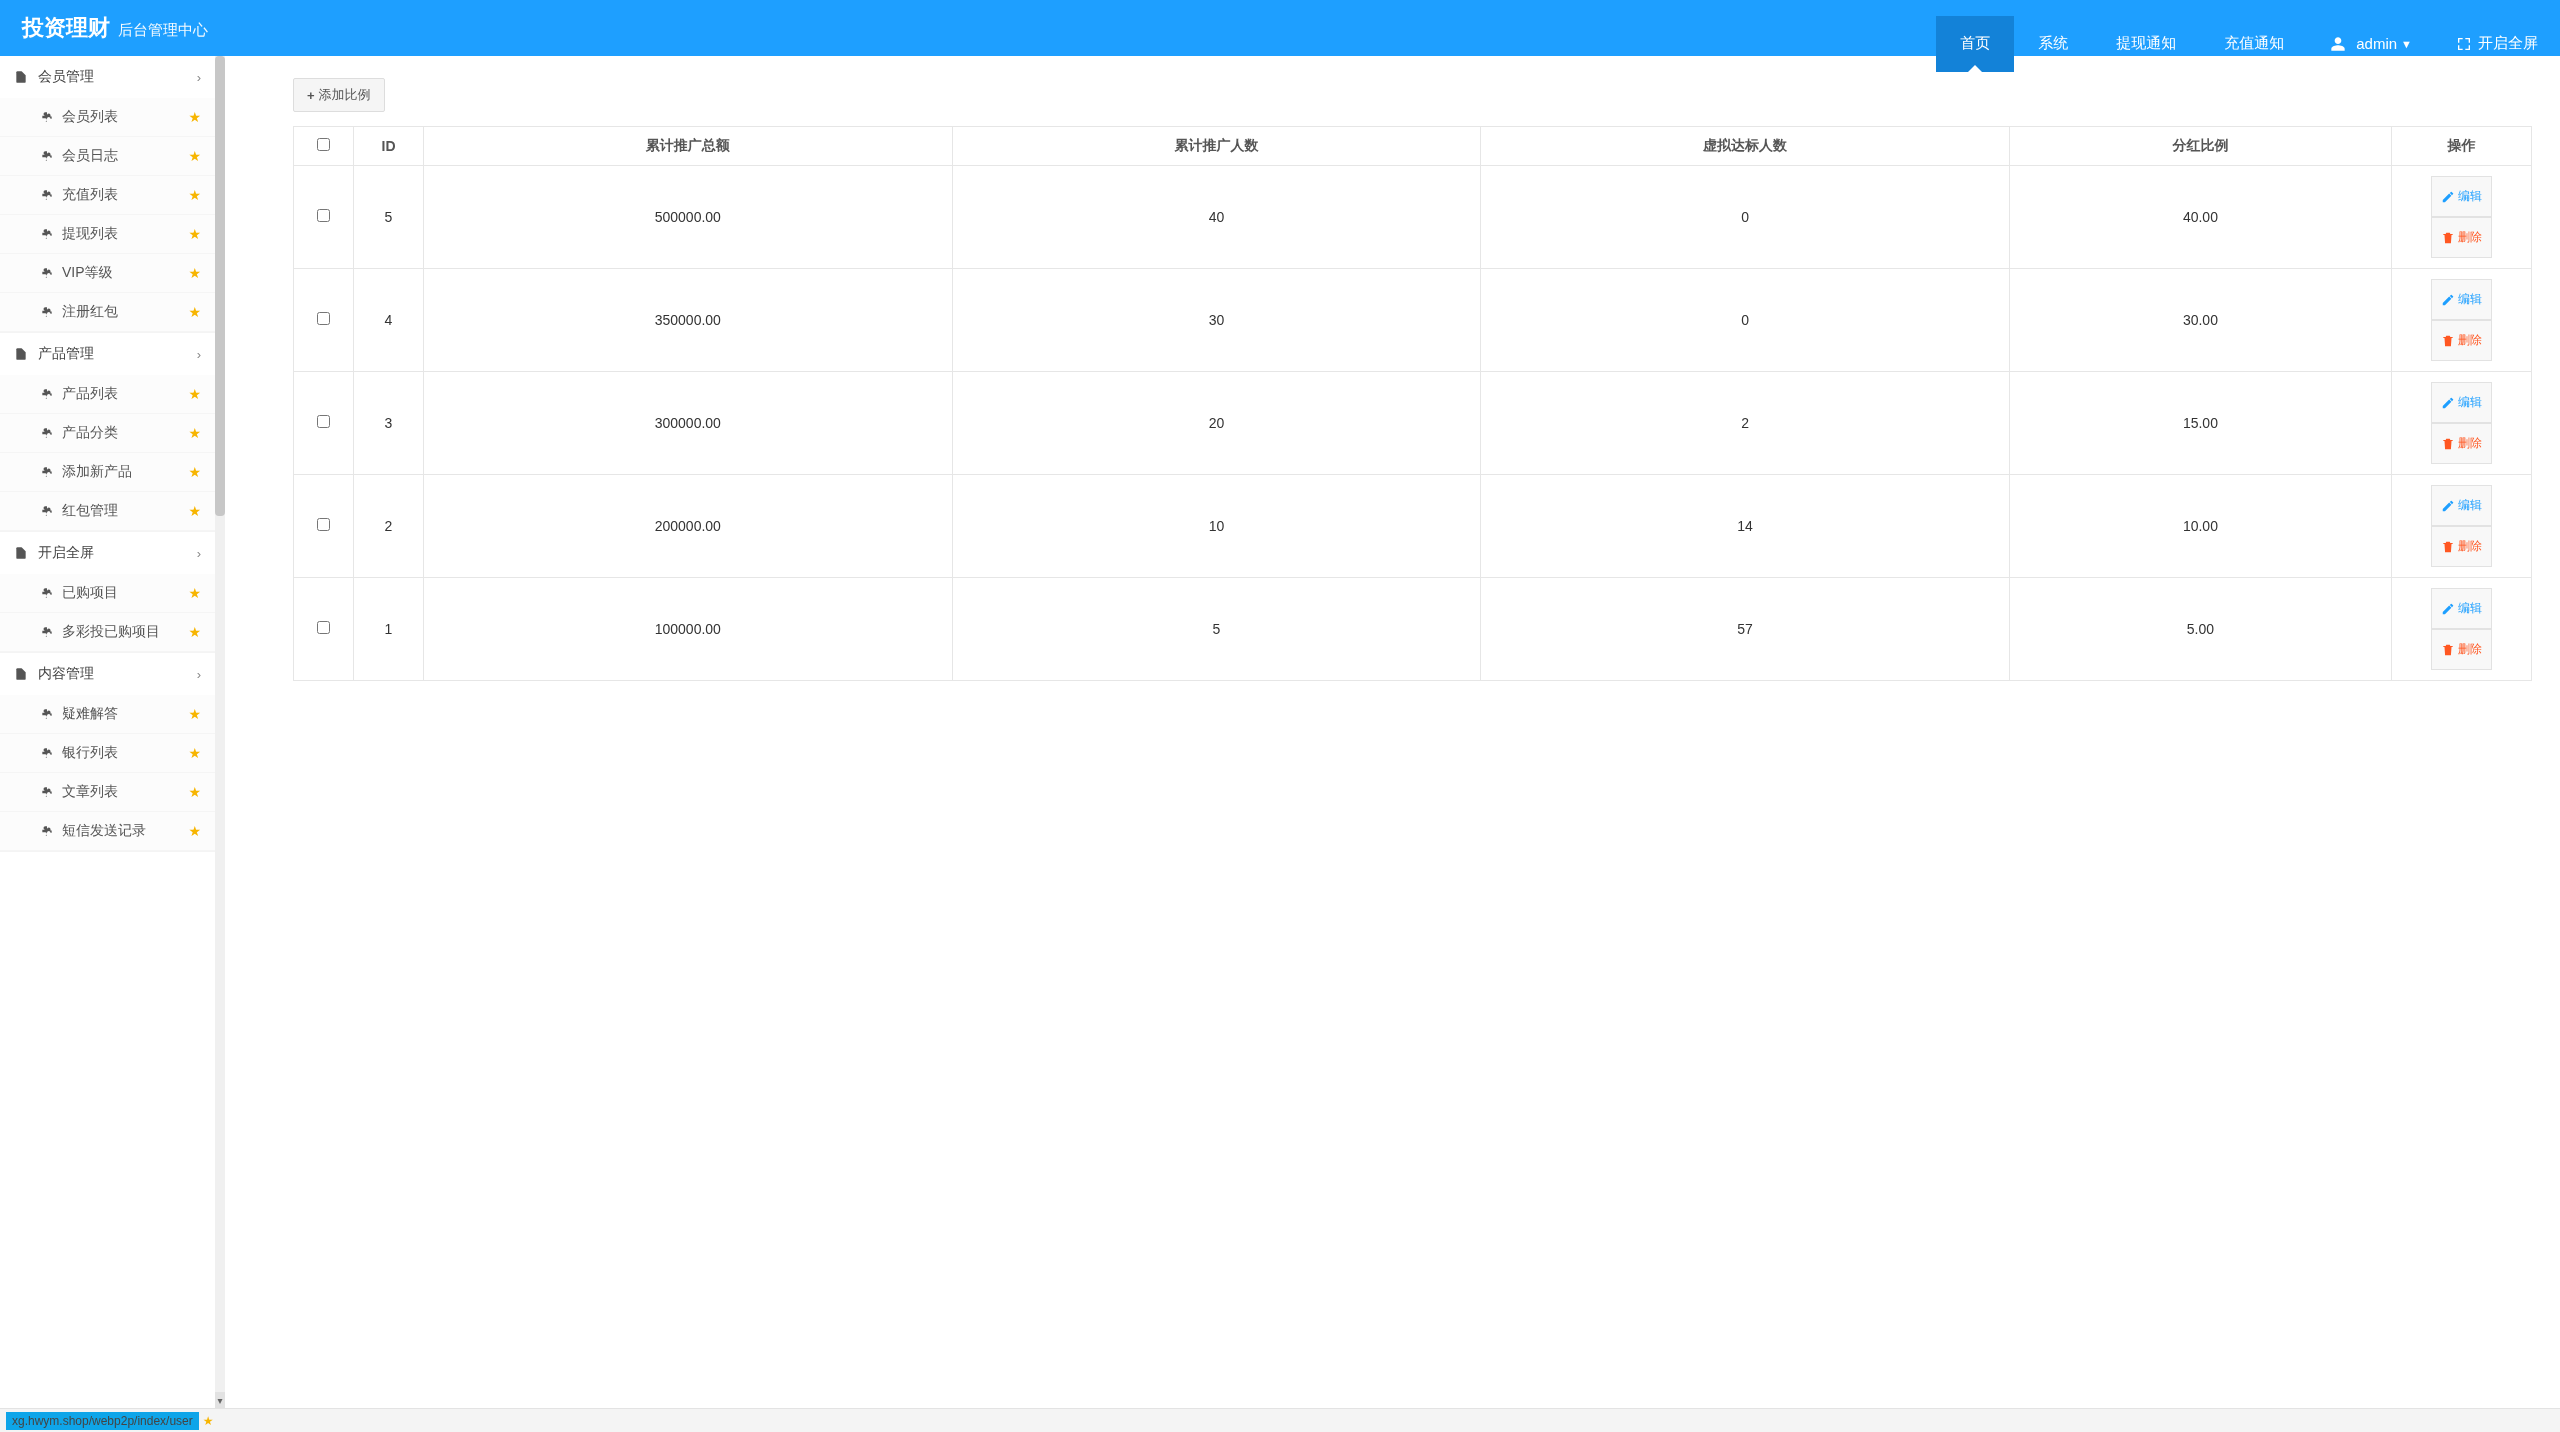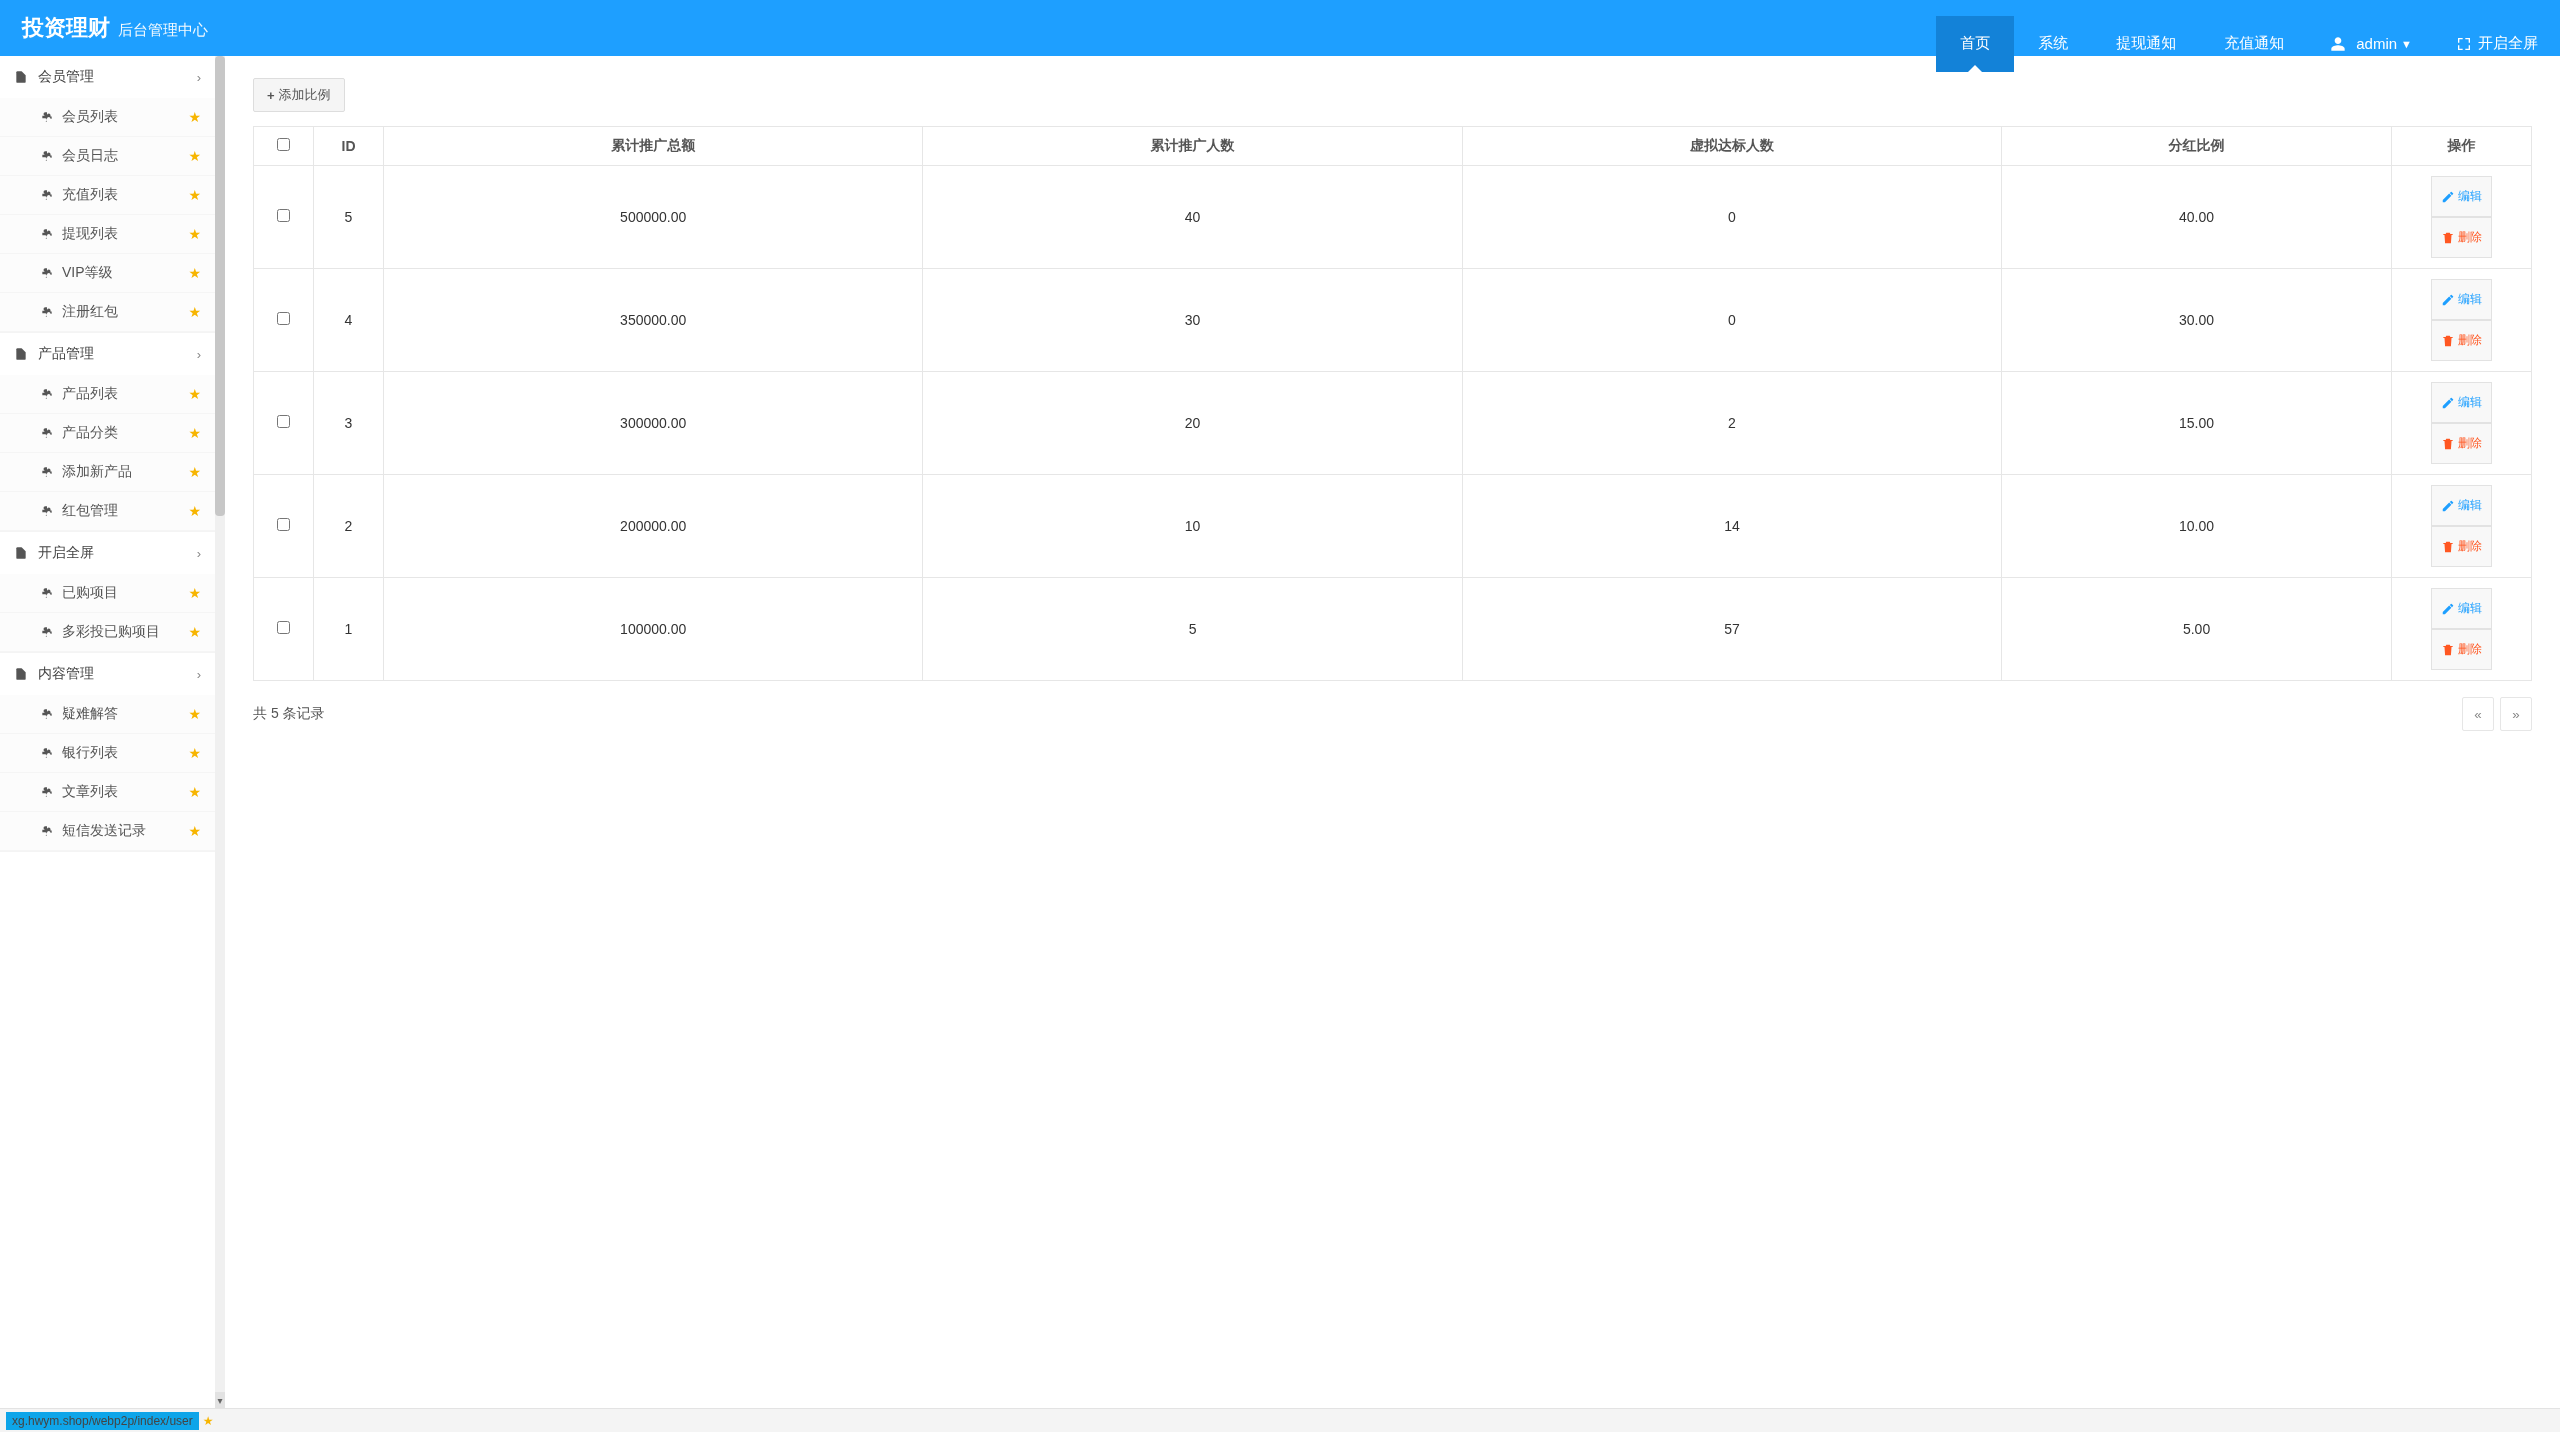--- a/index.html
+++ b/index.html
@@ -14,21 +14,21 @@
 .topbar-right { display: flex; align-items: center; height: 100%; margin-top: 31px; }
 .topnav { display: flex; height: 100%; }
 .topnav-item { display: flex; align-items: center; padding: 0 24px; cursor: pointer; position: relative; font-size: 15px; }
 .topnav-item.active { background: #1382d8; }
 .topnav-item.active::after { content: ""; position: absolute; bottom: 0; left: 50%; transform: translateX(-50%); width: 0; height: 0; border-left: 7px solid transparent; border-right: 7px solid transparent; border-bottom: 7px solid #fff; }
 .topright-item { display: flex; align-items: center; padding: 0 22px; cursor: pointer; font-size: 15px; }
 .topright-item .icn { margin-right: 6px; }
 .caret-down { margin-left: 4px; font-size: 11px; }
 
 
-.wrap { display: flex; height: calc(100vh - 56px - 24px); }
+.wrap { display: flex; height: calc(100vh - 56px - 24px); gap: 40px; }
 .sidebar-holder { width: 225px; background: #fff; position: relative; display: flex; }
 .sidebar { width: 215px; overflow-y: auto; }
 .scroll-track { width: 10px; background: #f0f0f0; position: relative; }
 .scroll-thumb { position: absolute; left: 0; width: 10px; height: 460px; top: 0; background: #c7c7c7; border-radius: 4px; }
 .scroll-arrow { position: absolute; left: 0; bottom: 0; width: 10px; height: 16px; background: #e2e2e2; display: flex; align-items: center; justify-content: center; font-size: 10px; color: #666; }
 
 .menu-group { border-bottom: 1px solid #f4f4f4; }
 .menu-header { display: flex; align-items: center; padding: 12px 14px; cursor: pointer; position: relative; color: #444; }
 .menu-header .file-icn { margin-right: 10px; color: #555; }
 .menu-header .chev { position: absolute; right: 14px; font-size: 13px; color: #888; }
@@ -391,30 +391,19 @@
               </button> <button class="btn-sm del">
                 <svg class="icn" viewBox="0 0 24 24" fill="currentColor">
                   <path d="M6 7h12l-1 14H7L6 7zm3-4h6l1 2h4v2H4V5h4l1-2z"></path>
                 </svg>
                 <span>删除</span>
               </button></td>
           </tr>
         </tbody>
     </table>
 
-    <div class="table-footer">
-      <div class="record-count">共 5 条记录</div>
-      <div class="pagination">
-        <button class="page-btn">
-            <span>«</span>
-          </button>
-        <button class="page-btn">
-            <span>»</span>
-          </button>
-      </div>
-    </div>
   </div>
 </div>
 
 <div class="statusbar">
   <span class="url-box">xg.hwym.shop/webp2p/index/user</span>
   <span class="star-icn" style="color:#f7b500; margin-left:4px;">★</span>
 </div>
 
 </body></html>

